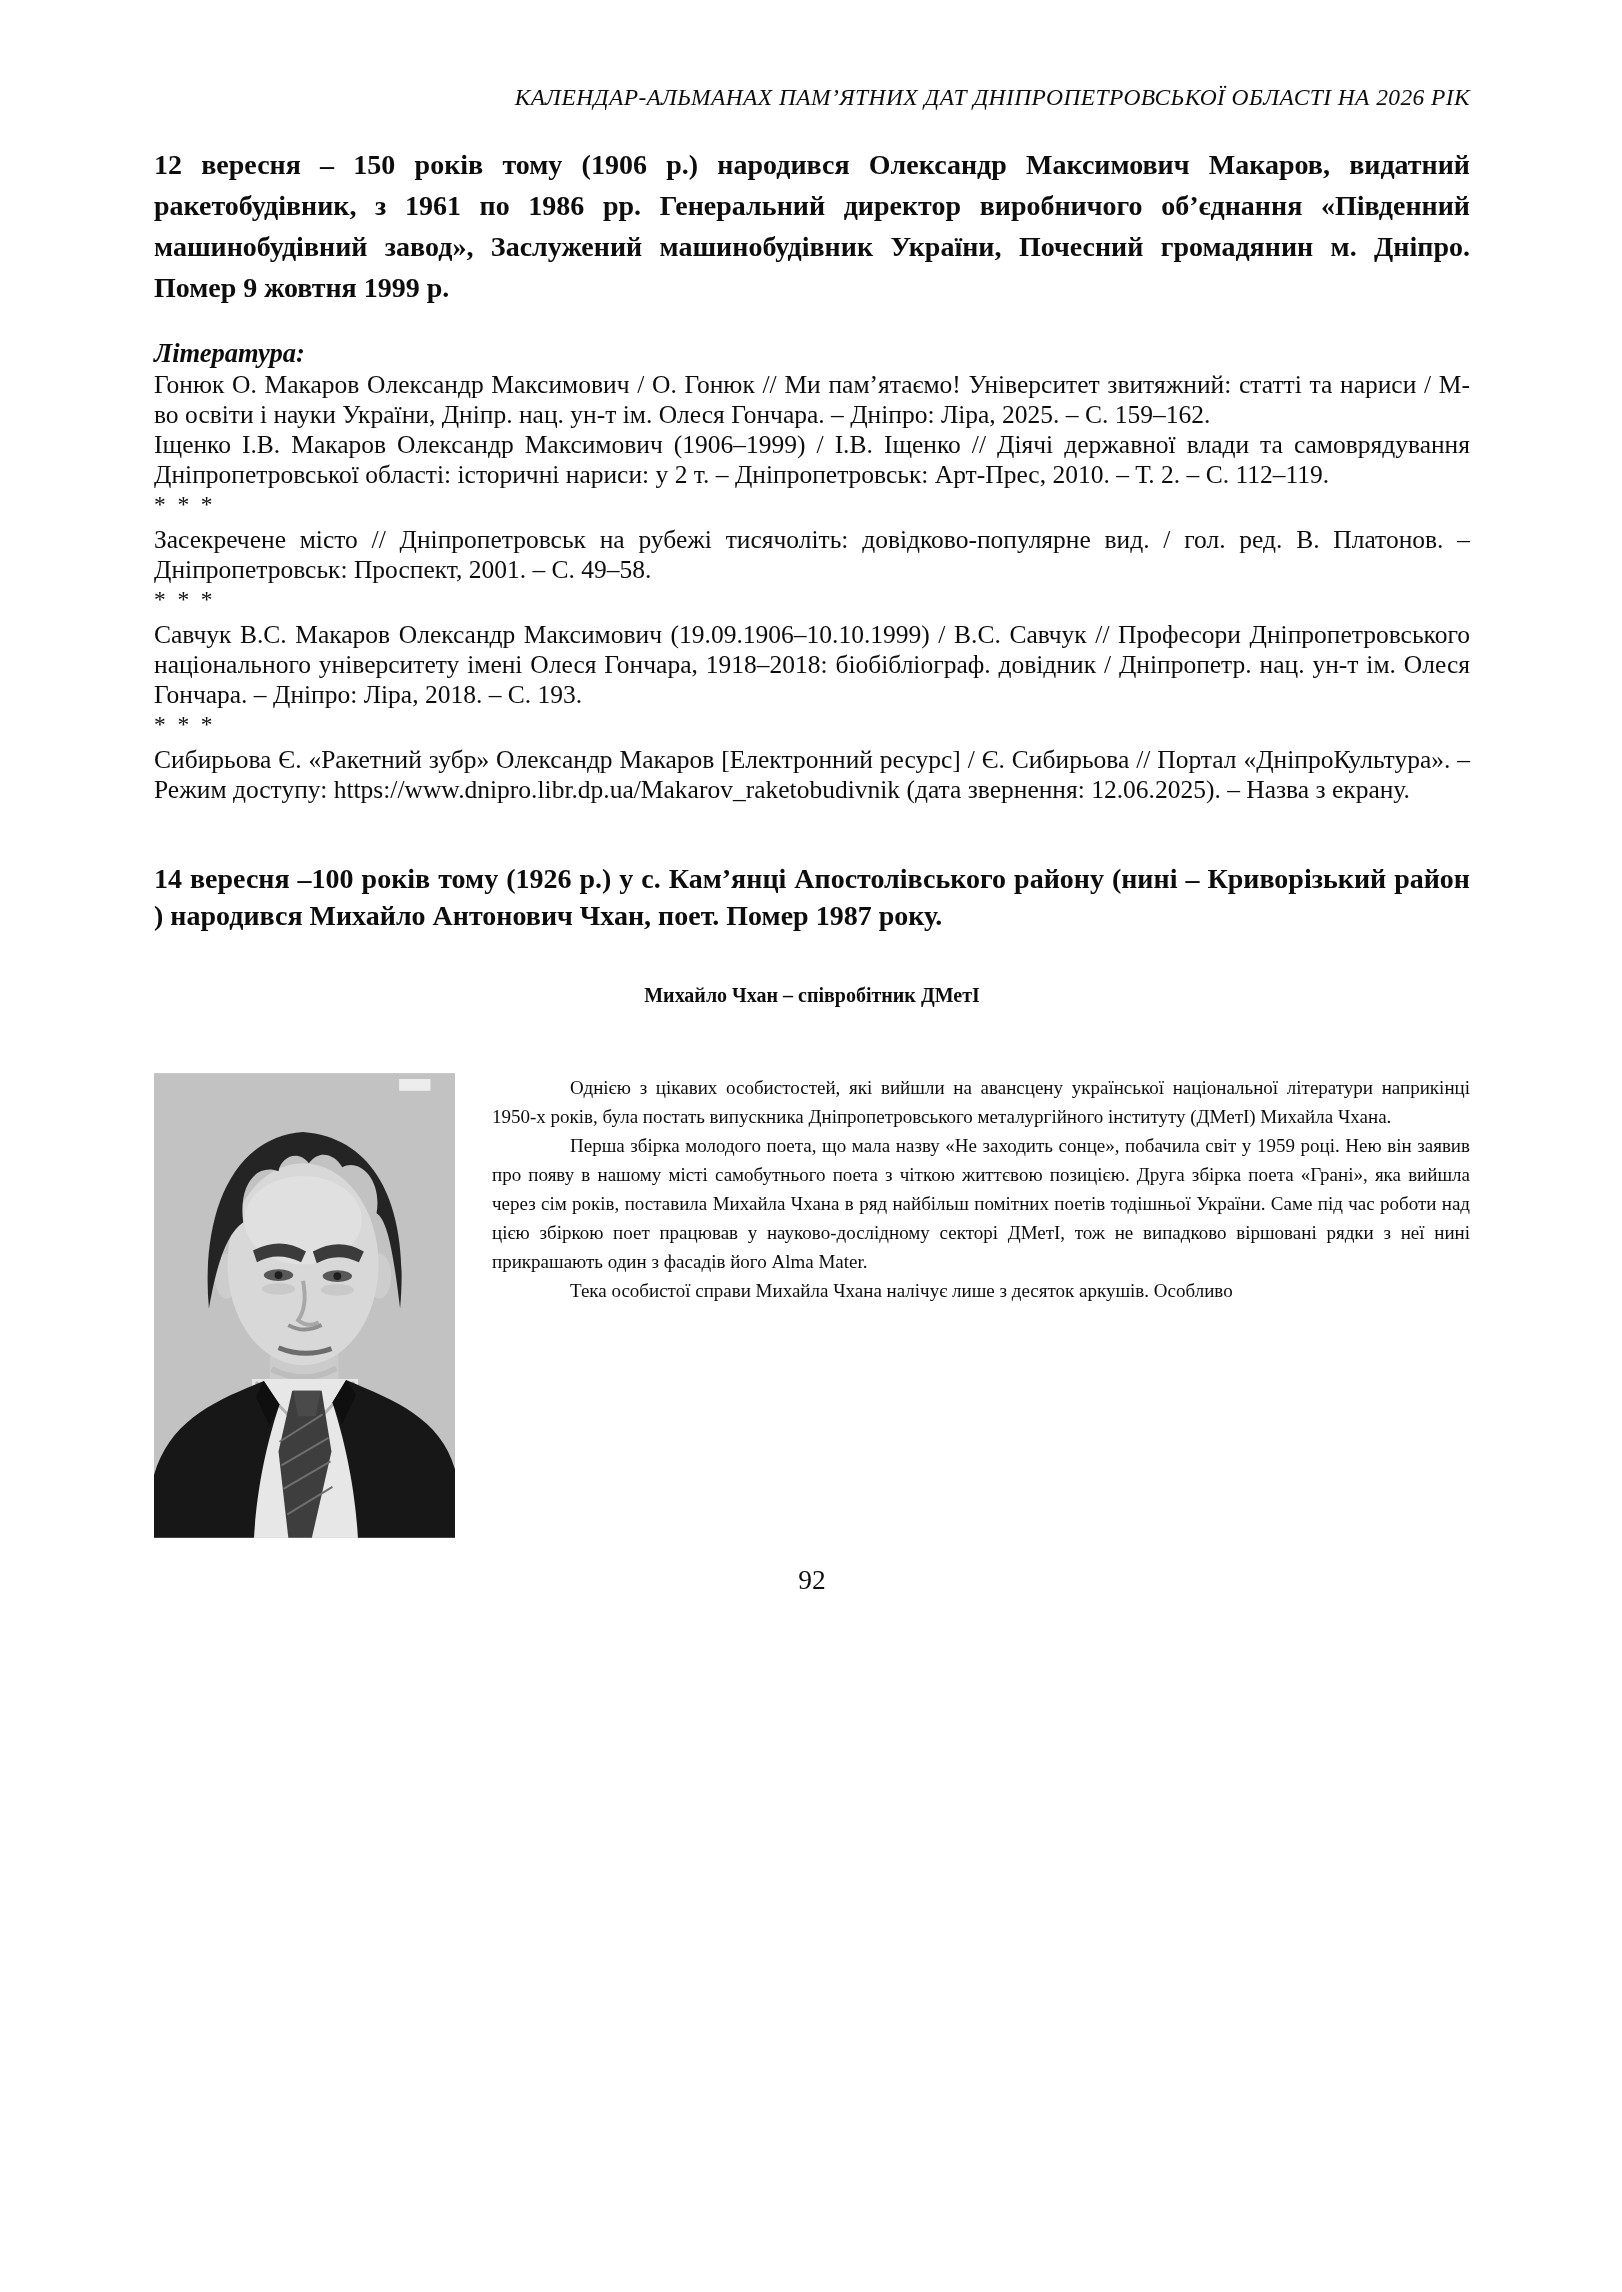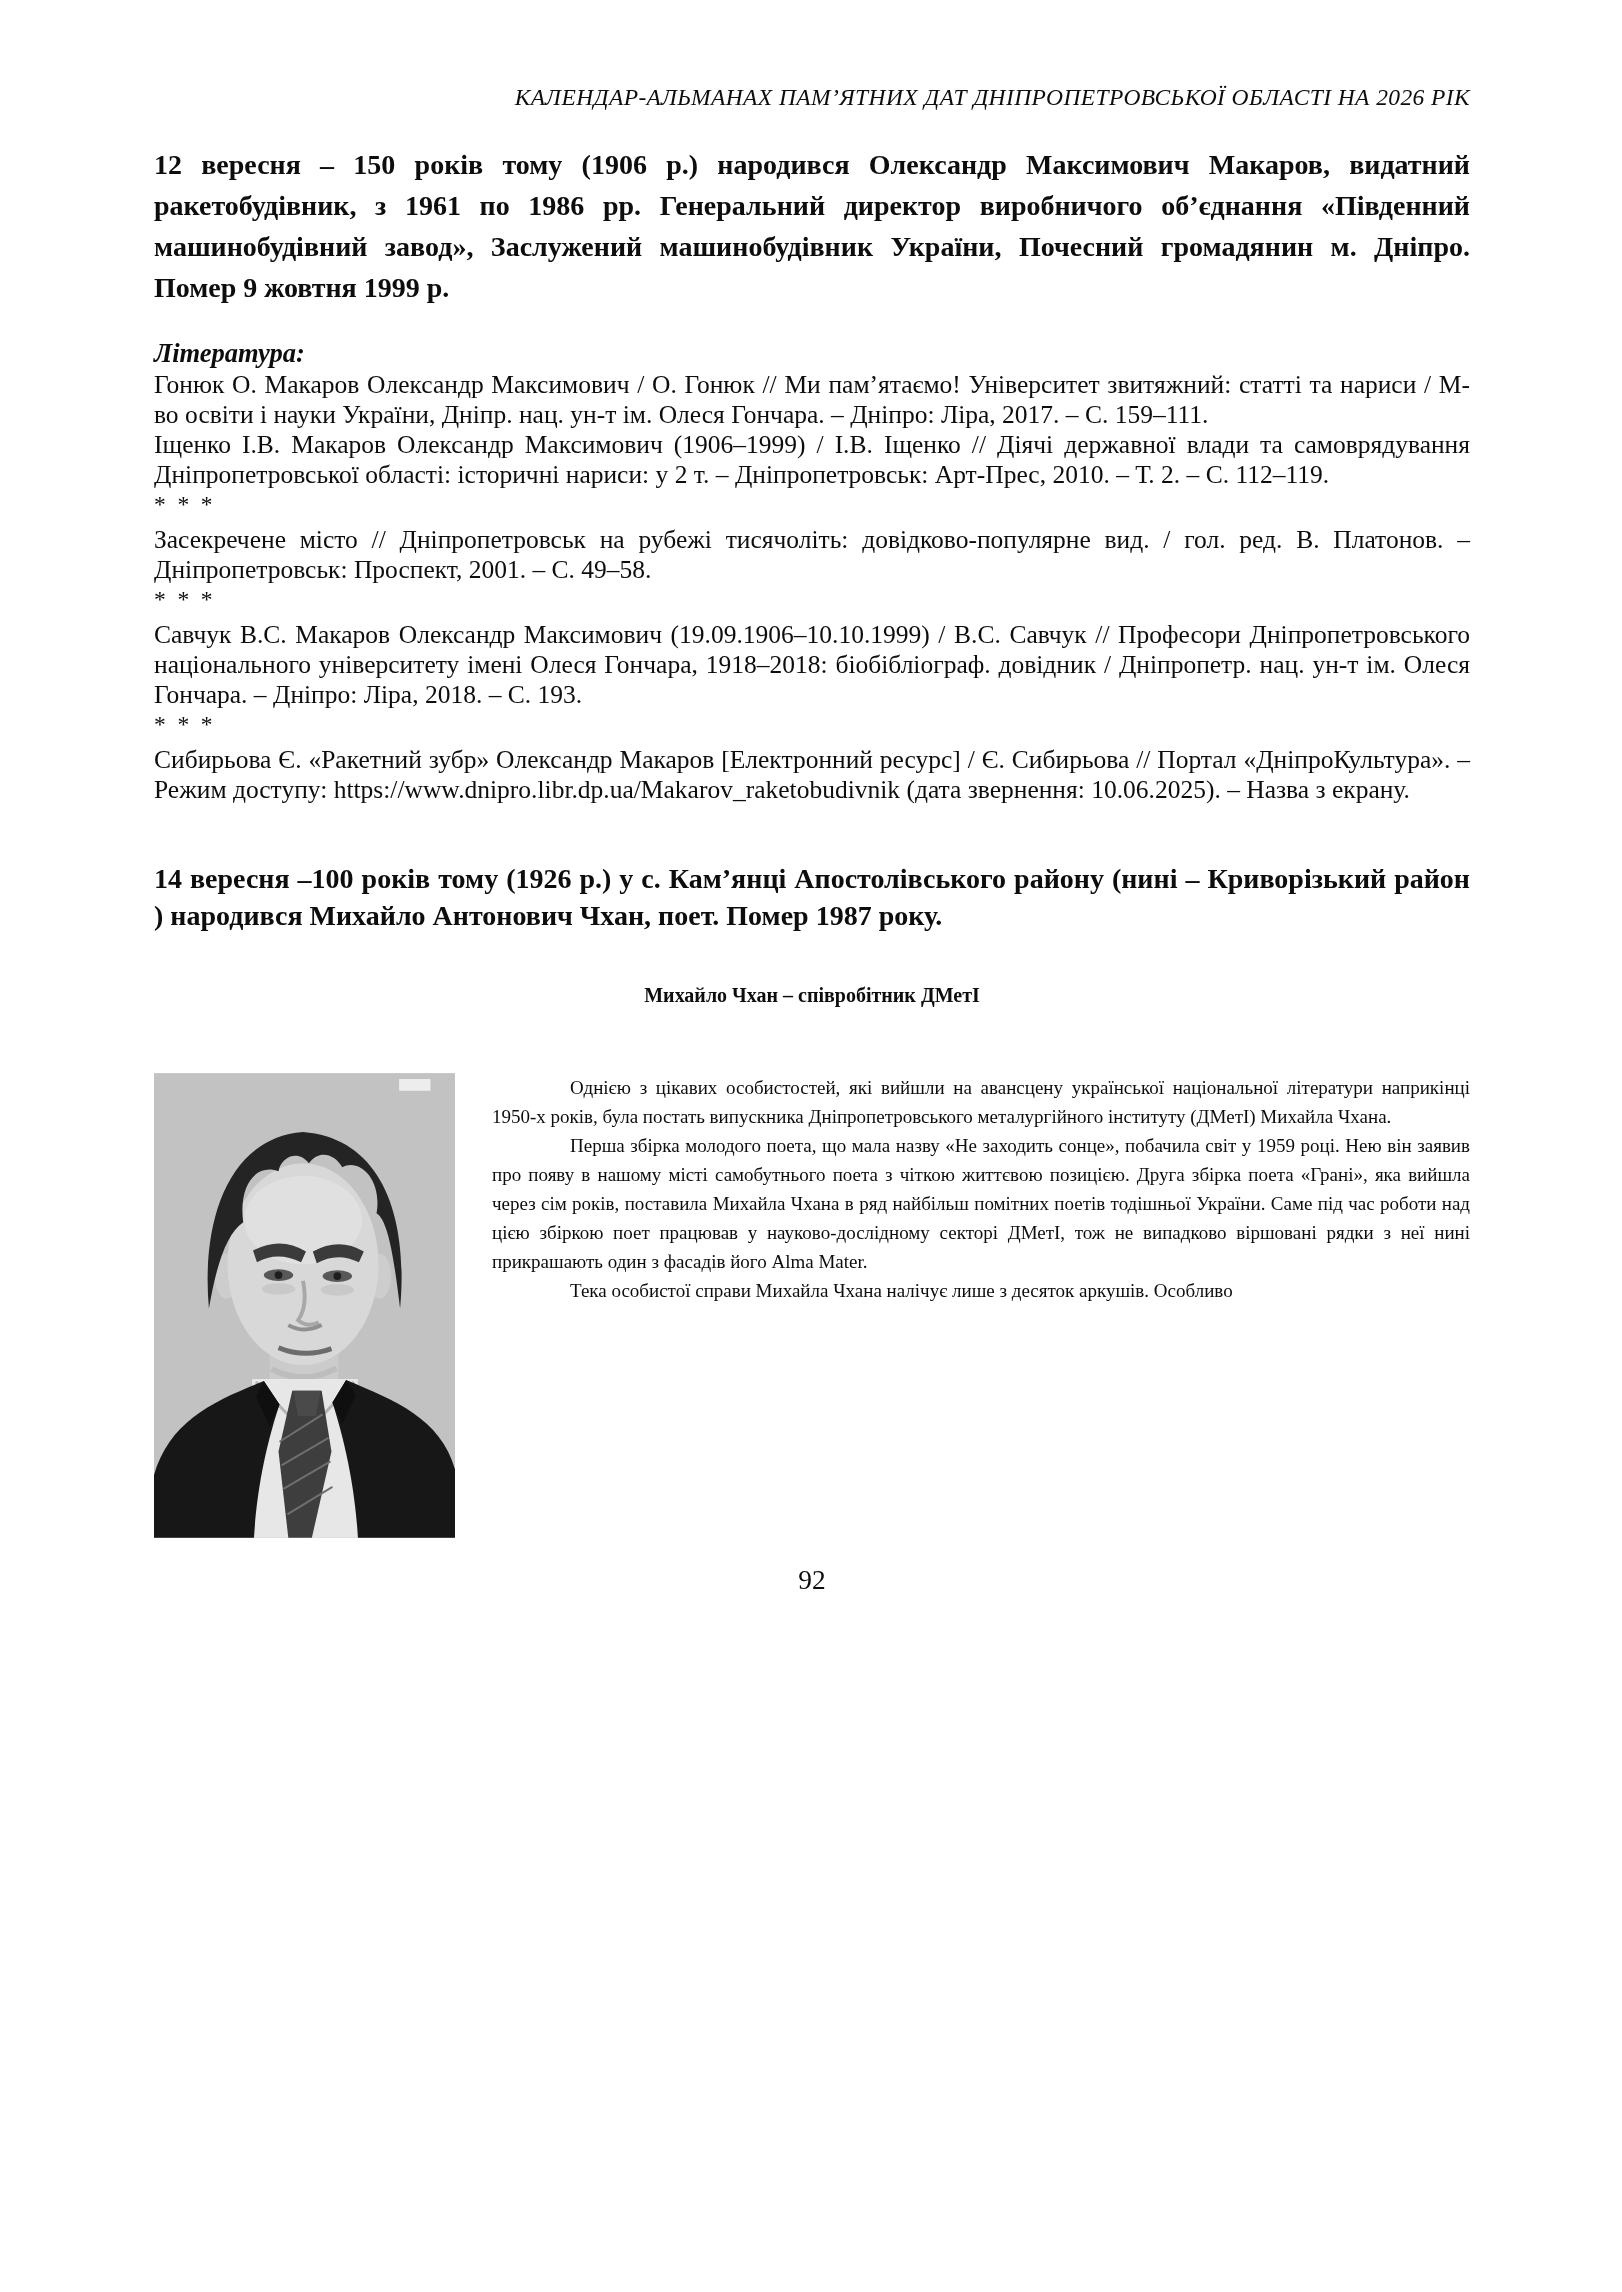--- a/index.html
+++ b/index.html
@@ -88,28 +88,28 @@
 <body>
 
 <div class="page">
 
   <div class="doc-header">КАЛЕНДАР-АЛЬМАНАХ ПАМ’ЯТНИХ ДАТ ДНІПРОПЕТРОВСЬКОЇ ОБЛАСТІ НА 2026 РІК</div>
 
   <p class="lead">12 вересня – 150 років тому (1906 р.) народився Олександр Максимович Макаров, видат­ний ракетобудівник, з 1961 по 1986 рр. Генеральний директор виробничого об’єднання «Південний машинобудівний завод», Заслужений машинобудівник України, Почесний громадянин м. Дніпро. Помер 9 жовтня 1999 р.</p>
 
   <p class="lit-label">Література:</p>
 
-  <p class="lit-entry">Гонюк О. Макаров Олександр Максимович / О. Гонюк // Ми пам’ятаємо! Університет звитяжний: статті та нариси / М-во освіти і науки України, Дніпр. нац. ун-т ім. Олеся Гончара. – Дніпро: Ліра, 2017. –  С. 159–111.</p>
+  <p class="lit-entry">Гонюк О. Макаров Олександр Максимович / О. Гонюк // Ми пам’ятаємо! Університет звитяжний: статті та нариси / М-во освіти і науки України, Дніпр. нац. ун-т ім. Олеся Гончара. – Дніпро: Ліра, 2025. –  С. 159–162.</p>
   <p class="lit-entry">Іщенко І.В. Макаров Олександр Максимович (1906–1999) / І.В. Іщенко // Діячі державної влади та самов­рядування Дніпропетровської області: історичні нариси: у 2 т. – Дніпропетровськ: Арт-Прес, 2010. – Т. 2. – С. 112–119.</p>
   <p class="lit-sep">* * *</p>
   <p class="lit-entry">Засекречене місто // Дніпропетровськ на рубежі тисячоліть: довідково-популярне вид. / гол. ред. В. Платонов. – Дніпропетровськ: Проспект, 2001. – С. 49–58.</p>
   <p class="lit-sep">* * *</p>
   <p class="lit-entry">Савчук В.С. Макаров Олександр Максимович (19.09.1906–10.10.1999) / В.С. Савчук // Професори Дніпро­петровського національного університету імені Олеся Гончара, 1918–2018: біобібліограф. довідник / Дніпропетр. нац. ун-т ім. Олеся Гончара. – Дніпро: Ліра, 2018. –  С. 193.</p>
   <p class="lit-sep">* * *</p>
-  <p class="lit-entry">Сибирьова Є. «Ракетний зубр» Олександр Макаров [Електронний ресурс] / Є. Сибирьова //  Портал «Дніп­роКультура». – Режим доступу: https://www.dnipro.libr.dp.ua/Makarov_raketobudivnik (дата звернення: 10.06.2025). – Назва з екрану.</p>
+  <p class="lit-entry">Сибирьова Є. «Ракетний зубр» Олександр Макаров [Електронний ресурс] / Є. Сибирьова //  Портал «Дніп­роКультура». – Режим доступу: https://www.dnipro.libr.dp.ua/Makarov_raketobudivnik (дата звернення: 12.06.2025). – Назва з екрану.</p>
 
   <p class="lead2">14 вересня –100 років тому (1926 р.) у с. Кам’янці Апостолівського району (нині –  Криворі­зький район ) народився Михайло Антонович Чхан, поет. Помер 1987 року.</p>
 
   <h2 class="article-title">Михайло Чхан – співробітник ДМетІ</h2>
 
   <div class="article">
 
     <figure class="photo">
       <svg viewBox="0 0 307 474" xmlns="http://www.w3.org/2000/svg">
         <rect width="307" height="474" fill="#c2c2c2"></rect>

